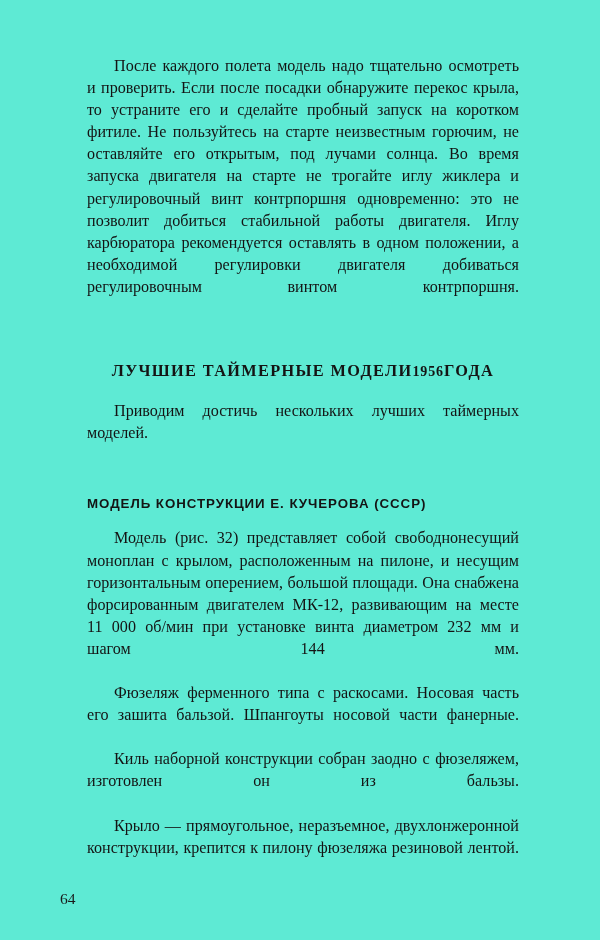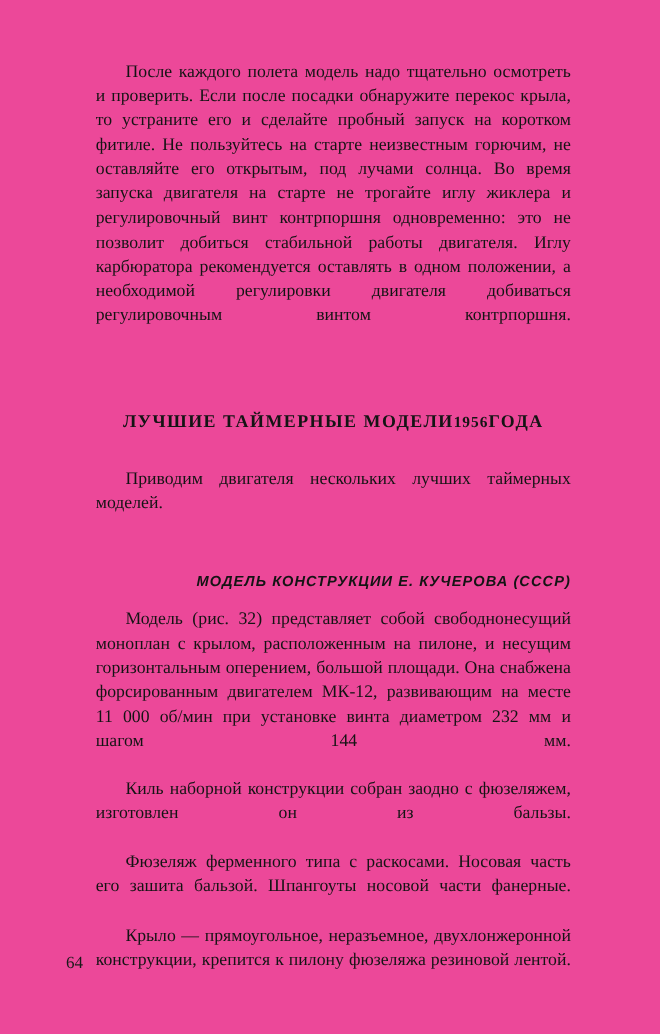--- a/index.html
+++ b/index.html
@@ -15,21 +15,21 @@
     color: #141414;
     position: relative;
   }
 
   .page {
     position: absolute;
     left: 0;
     top: 0;
     width: 600px;
     height: 940px;
-    background: #ec4899;
+    background: #5eead4;
   }
 
   
   .textblock {
     position: absolute;
     left: 87px;
     top: 55px;
     width: 432px;
   }
 
@@ -51,21 +51,21 @@
 
   
   p.para::after {
     content: "";
     display: inline-block;
     width: 100%;
   }
 
   
   h2.section-heading {
-    margin: 12px;
+    margin: 0;
     font-family: "Liberation Serif", "DejaVu Serif", serif;
     font-weight: bold;
     font-size: 16.3px;
     line-height: 20px;
     letter-spacing: 1.35px;
     text-align: center;
     text-indent: 0;
     white-space: nowrap;
   }
   h2.section-heading .year {
@@ -74,37 +74,36 @@
   }
 
   
   h3.sub-heading {
     margin: 0;
     font-family: "Liberation Sans", "DejaVu Sans", sans-serif;
     font-weight: bold;
     font-size: 13.3px;
     line-height: 17px;
     letter-spacing: 0.95px;
-    text-align: right;
+    text-align: left;
     text-indent: 0;
     white-space: nowrap;
-    font-style: italic;
   }
 
   .gap-before-section { height: 41px; }
   .gap-after-section  { height: 18px; }
   .gap-before-sub     { height: 29px; }
   .gap-after-sub      { height: 15px; }
 
   .unit { }
 
   .folio {
     position: absolute;
     left: 60px;
-    top: 867px;
+    top: 890px;
     font-family: "Liberation Serif", "DejaVu Serif", serif;
     font-size: 15.5px;
     line-height: 18px;
     color: #1a1a1a;
   }
 </style>
 </head>
 <body>
 
 <div class="page">
@@ -113,33 +112,33 @@
 
     <p class="para">После каждого полета модель надо тщательно осмот­реть и проверить. Если после посадки обнаружите пере­кос крыла, то устраните его и сделайте пробный запуск на коротком фитиле. Не пользуйтесь на старте неизвест­ным горючим, не оставляйте его открытым, под лучами солнца. Во время запуска двигателя на старте не трогай­те иглу жиклера и регулировочный винт контрпоршня одновременно: это не позволит добиться стабильной ра­боты двигателя. Иглу карбюратора  рекомендуется ос­тавлять в одном положении, а необходимой регулировки двигателя  добиваться  регулировочным винтом контр­поршня.</p>
 
 
     <div class="gap-before-section"></div>
 
     <h2 class="section-heading"><span>ЛУЧШИЕ ТАЙМЕРНЫЕ МОДЕЛИ</span><span class="year">1956</span><span>ГОДА</span></h2>
 
     <div class="gap-after-section"></div>
 
-    <p class="para">Приводим двигателя  нескольких лучших таймерных моделей.</p>
+    <p class="para">Приводим достичь  нескольких лучших таймерных моделей.</p>
 
     <div class="gap-before-sub"></div>
 
     <h3 class="sub-heading">МОДЕЛЬ КОНСТРУКЦИИ Е. КУЧЕРОВА (СССР)</h3>
 
     <div class="gap-after-sub"></div>
 
     <p class="para"><span>Модель (рис. 32) представляет собой  свободнонесу­щий моноплан с крылом, расположенным на пилоне,  и несущим горизонтальным оперением, большой площади. Она снабжена форсированным двигателем МК-12, раз­вивающим на месте 11 000 об/мин при установке винта диаметром 232 </span><span class="unit">мм</span><span> и шагом 144 </span><span class="unit">мм</span><span>.</span></p>
 
+    <p class="para">Фюзеляж ферменного типа  с  раскосами. Носовая часть его зашита бальзой. Шпангоуты носовой части фа­нерные.</p>
+
     <p class="para">Киль наборной конструкции собран заодно с фюзеля­жем, изготовлен он из бальзы.</p>
-
-    <p class="para">Фюзеляж ферменного типа  с  раскосами. Носовая часть его зашита бальзой. Шпангоуты носовой части фа­нерные.</p>
 
     <p class="para">Крыло — прямоугольное,  неразъемное,  двухлонже­ронной конструкции, крепится к пилону фюзеляжа рези­новой лентой.</p>
 
   </div>
 
   <div class="folio">64</div>
 
 </div>
 
 </body></html>

